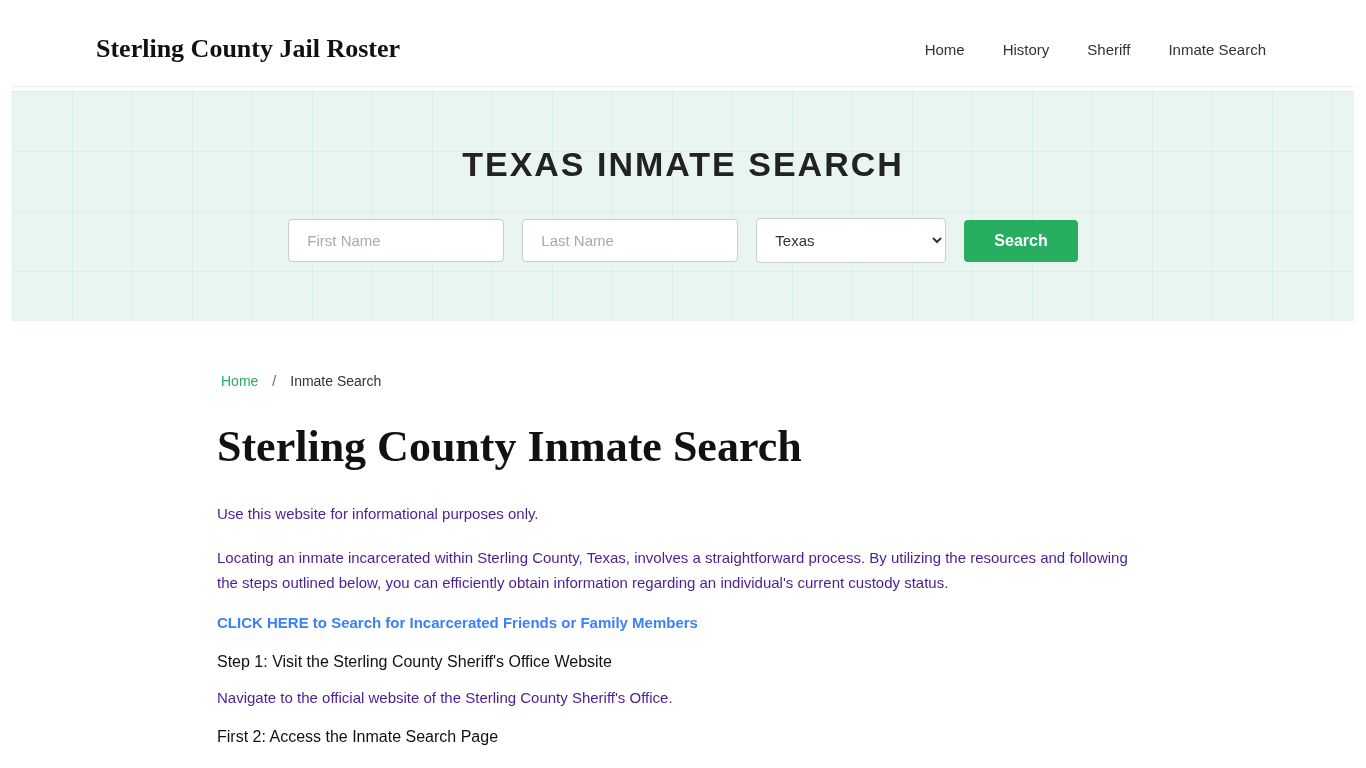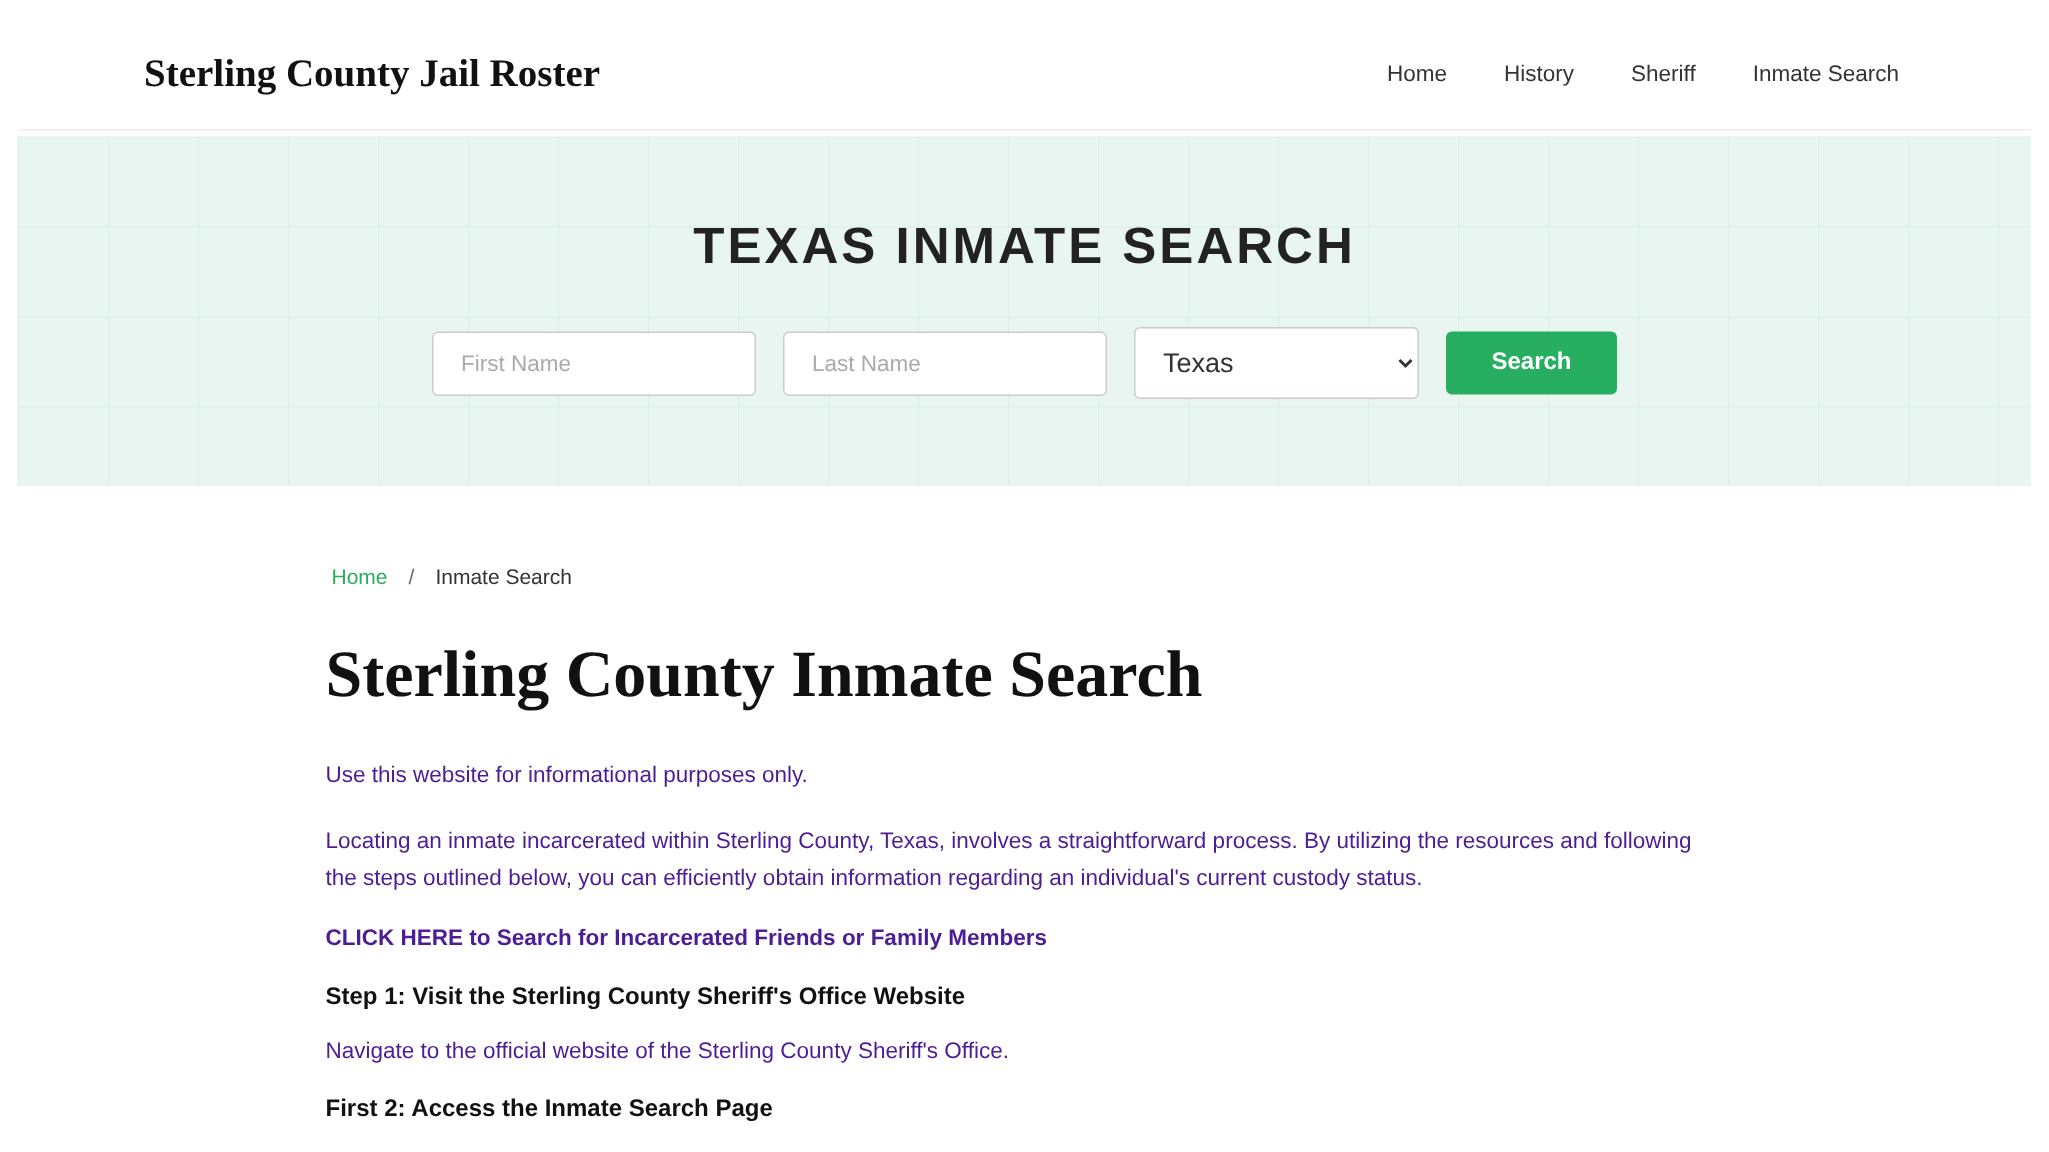--- a/index.html
+++ b/index.html
@@ -85,21 +85,21 @@
     }
 
     .search-form input::placeholder {
       color: #aaa;
     }
 
     .search-form select {
       padding: 12px 14px;
       border: 1px solid #ccc;
       border-radius: 4px;
-      font-size: 18px;
+      font-size: 15px;
       width: 190px;
       background: #fff;
       font-family: Arial, sans-serif;
       color: #333;
       appearance: auto;
     }
 
     .search-btn {
       padding: 12px 30px;
       background-color: #27ae60;
@@ -158,33 +158,33 @@
       font-size: 15px;
       line-height: 1.7;
       color: #4c1d95;
       font-family: Arial, sans-serif;
       margin-bottom: 18px;
       max-width: 1050px;
     }
 
     
     .cta-link {
-      color: #4c1d95;
+      color: #3b82f6;
       font-weight: bold;
       text-decoration: none;
       font-size: 15px;
       font-family: Arial, sans-serif;
       display: block;
       margin-bottom: 22px;
     }
 
     
     .step-heading {
       font-size: 16px;
-      font-weight: 700;
+      font-weight: 400;
       color: #111;
       font-family: Arial, sans-serif;
       margin-bottom: 14px;
     }
   </style>
 </head>
 <body>
 
 <header class="header">
   <div class="site-title">Sterling County Jail Roster</div>

